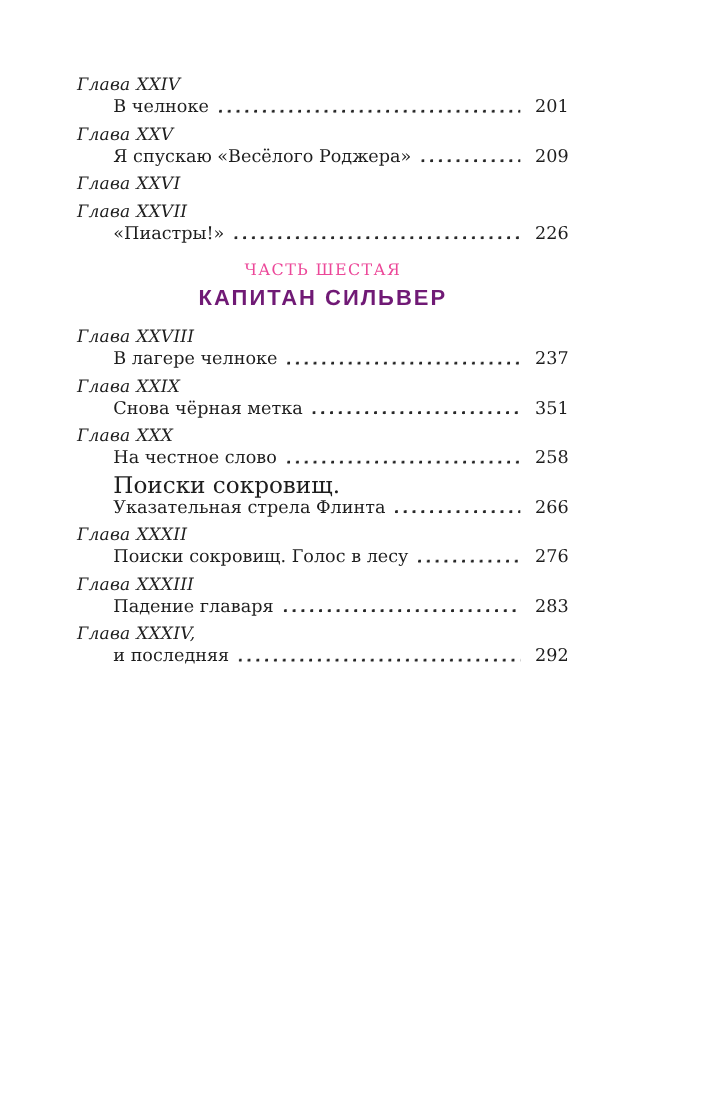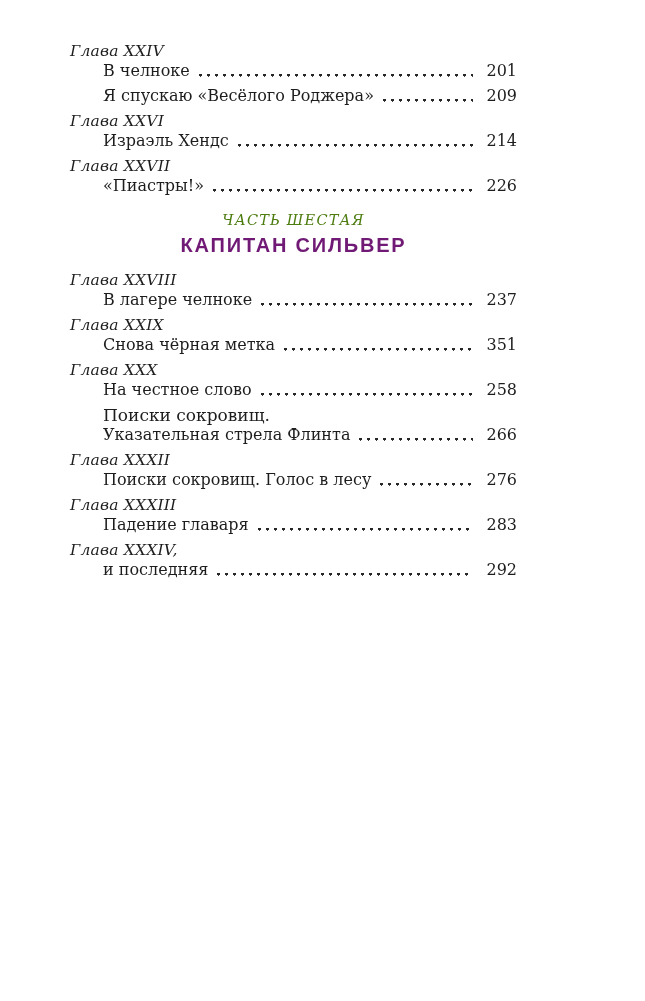--- a/index.html
+++ b/index.html
@@ -10,33 +10,33 @@
   .page {
     position: relative;
     width: 645px;
     height: 1001px;
     background: #ffffff;
     overflow: hidden;
     font-family: "DejaVu Serif", "Liberation Serif", serif;
     color: #1d1d1d;
   }
   .toc {
-    padding: 41px 128px 0 70px; 
+    padding: 67px 128px 0 70px; 
   }
   .entry {
     margin-bottom: 5px;
   }
   .chapter-line {
     font-style: italic;
     font-size: 15.5px;
     line-height: 20px;
     letter-spacing: 0.2px;
   }
   .pretitle-line {
-    font-size: 17px;
+    font-size: 21px;
     line-height: 20px;
     padding-left: 33px;
   }
   .title-row {
     display: flex;
     align-items: baseline;
     padding-left: 33px;
     font-size: 16px;
     line-height: 20px;
   }
@@ -59,22 +59,21 @@
   }
   .part-heading {
     text-align: center;
     margin-top: 14px;
     margin-bottom: 13px;
   }
   .part-label {
     font-size: 14.5px;
     line-height: 20px;
     letter-spacing: 1.2px;
-    color: #4d7c0f;
-    font-style: italic;
+    color: #ec4899;
   }
   .part-title {
     font-family: "Liberation Sans", "DejaVu Sans", sans-serif;
     font-weight: 700;
     font-size: 20px;
     line-height: 24px;
     letter-spacing: 1.8px;
     margin-top: 3px;
   }
 </style>
@@ -89,36 +88,32 @@
     <div class="chapter-line">Глава XXIV</div>
 
     <div class="title-row">
       <span class="title">В челноке</span>
       <span class="leader"></span>
       <span class="pagenum">201</span>
     </div>
   </div>
 
   <div class="entry">
+    <div class="chapter-line">Глава XXV</div>
 
     <div class="title-row">
       <span class="title">Я спускаю «Весёлого Роджера»</span>
       <span class="leader"></span>
       <span class="pagenum">209</span>
     </div>
   </div>
 
   <div class="entry">
     <div class="chapter-line">Глава XXVI</div>
 
-    <div class="title-row">
-      <span class="title">Израэль Хендс</span>
-      <span class="leader"></span>
-      <span class="pagenum">214</span>
-    </div>
   </div>
 
   <div class="entry">
     <div class="chapter-line">Глава XXVII</div>
 
     <div class="title-row">
       <span class="title">«Пиастры!»</span>
       <span class="leader"></span>
       <span class="pagenum">226</span>
     </div>

